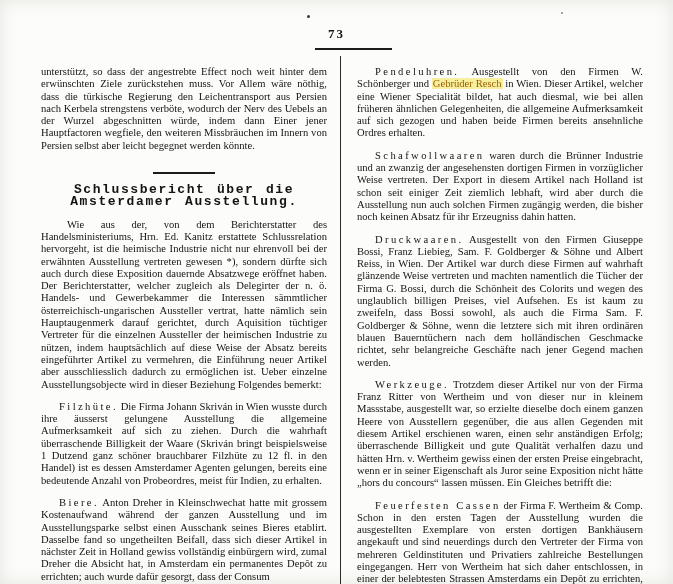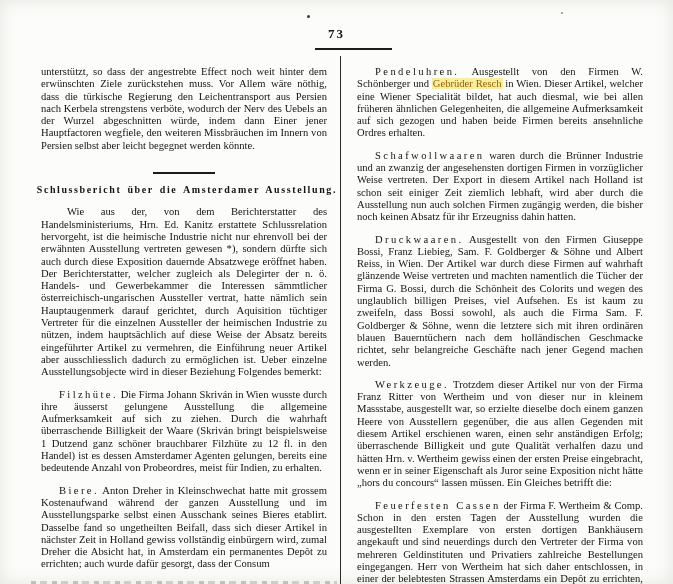--- a/index.html
+++ b/index.html
@@ -44,26 +44,27 @@
   .col-right{left:347px;}
   .indent{text-indent:18px;}
   .indent-deep{text-indent:26px;}
   .section-divider-wrap{height:22px;position:relative;}
   .section-divider{
     position:absolute;top:10px;left:122px;width:62px;height:2px;
     background:#1c1c1a;border:0;margin:0;
   }
   .section-heading{
     font-weight:bold;
-    font-size:10px;
+    font-size:13px;
     letter-spacing:1.6px;
-    text-align:right;
+    text-align:center;
     margin:0 0 8px 0 !important;
     text-indent:0;
     word-spacing:2px;
+    font-family:Liberation Mono, monospace;
   }
   .lead{letter-spacing:2.4px;}
   .hl{
     background:var(--highlight-bg,#f7ef9e);
     color:var(--highlight-text,#9a5f04);
     padding:0 1px;
   }
   .clipped-line{
     height:4px;overflow:hidden;margin-top:8px;
     background:repeating-linear-gradient(90deg,

